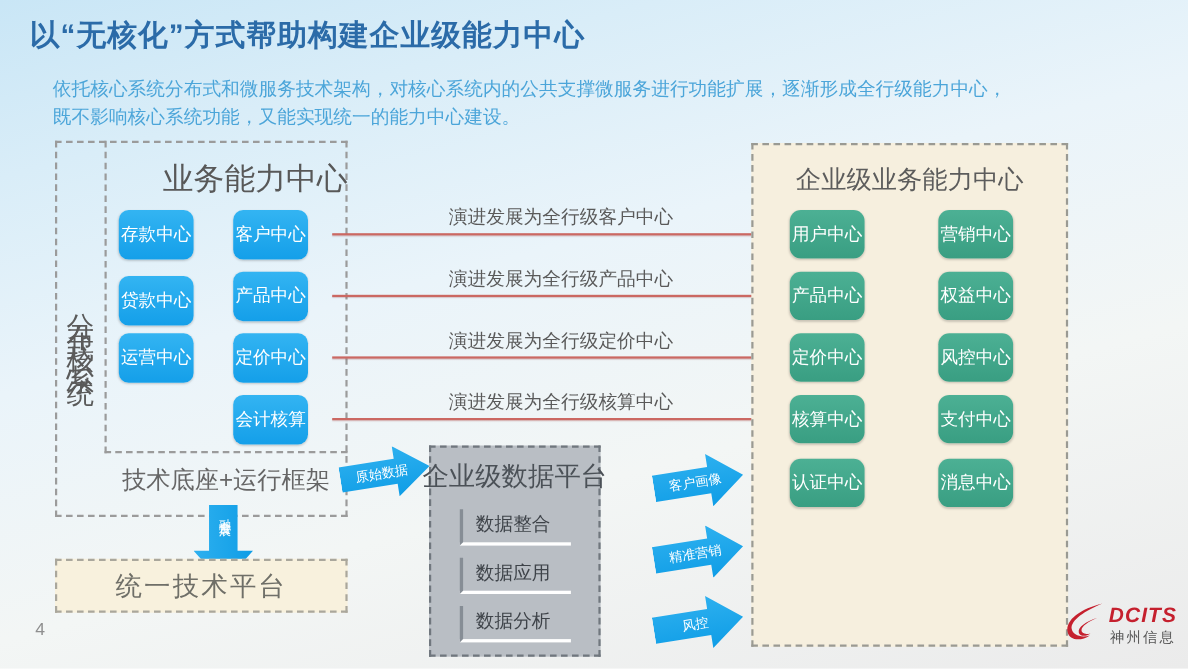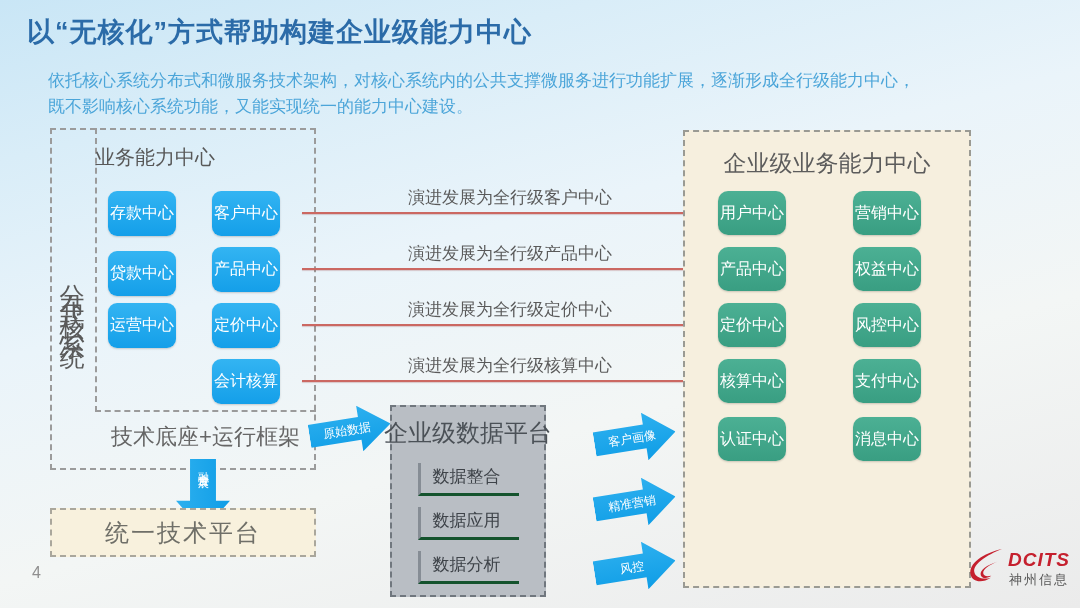--- a/index.html
+++ b/index.html
@@ -10,21 +10,21 @@
   }
   .abs{position:absolute;}
   .page-title{left:27px;top:14px;font-size:27px;font-weight:bold;color:#2b6ba8;letter-spacing:1px;}
   .subtitle{left:48px;top:68px;width:920px;font-size:17px;line-height:26px;color:#4ba5d9;}
 
   
   .outer-box{left:50px;top:128px;width:266px;height:342px;border:2px dashed #9b9b9b;box-sizing:border-box;}
   .inner-box{left:95px;top:128px;width:221px;height:284px;border-left:2px dashed #9b9b9b;border-bottom:2px dashed #9b9b9b;box-sizing:border-box;}
   .vertical-label{left:50px;top:128px;width:46px;height:342px;display:flex;align-items:center;justify-content:center;
     writing-mode:vertical-rl;text-orientation:upright;font-size:25px;color:#5a5a5a;letter-spacing:10px;}
-  .inner-title{left:95px;top:144px;width:221px;text-align:left;font-size:20px;color:#585858;}
+  .inner-title{left:95px;top:144px;width:221px;text-align:right;font-size:28px;color:#585858;}
   .footer-label{left:95px;top:422px;width:221px;text-align:center;font-size:22px;color:#666;}
 
   .btn{width:68px;height:45px;border-radius:9px;display:flex;align-items:center;justify-content:center;
     color:#fff;font-size:16px;box-shadow:0 1px 2px rgba(0,0,0,0.18);}
   .btn.blue{background:linear-gradient(180deg,#33b4f2 0%,#149fe9 100%);}
   .btn.green{height:44px;border-radius:10px;background:linear-gradient(180deg,#4cb094 0%,#399e82 100%);}
 
   
   .red-line{height:2px;background:#cb6862;box-shadow:0 1px 1px rgba(150,60,60,0.25);}
   .red-line::after{content:"";position:absolute;right:0;top:-4px;width:8px;height:8px;
@@ -32,21 +32,21 @@
   .evo-label{left:310px;width:400px;text-align:center;font-size:17px;color:#5a5a5a;}
 
   
   .right-panel{left:683px;top:130px;width:288px;height:458px;background:#f6efde;border:2px dashed #9a9a93;box-sizing:border-box;}
   .panel-title{left:683px;top:148px;width:288px;text-align:center;font-size:23px;color:#5c5c5c;}
 
   
   .gray-box{left:390px;top:405px;width:156px;height:192px;background:#b9bec4;border:2px dashed #70777e;box-sizing:border-box;
     display:flex;flex-direction:column;align-items:center;}
   .gray-title{margin-top:10px;font-size:24px;color:#4b5157;white-space:nowrap;}
-  .plat-item{margin-top:11px;border-left:3px solid #868d95;border-bottom:3px solid #14532d;
+  .plat-item{margin-top:11px;border-left:3px solid #868d95;border-bottom:3px solid #ffffff;
     padding:2px 18px 5px 12px;font-size:17px;color:#3e4349;}
 
   
   .arrow-right{background:linear-gradient(180deg,#2db0ef,#0f9de6);
     clip-path:polygon(0 25%,62% 25%,62% 0,100% 50%,62% 100%,62% 75%,0 75%);
     display:flex;align-items:center;justify-content:center;color:#fff;font-size:12px;padding-right:6px;box-sizing:border-box;}
   .arrow-down{background:linear-gradient(90deg,#2db0ef,#0f9de6);
     clip-path:polygon(26% 0,74% 0,74% 58%,100% 58%,50% 100%,0 58%,26% 58%);
     display:flex;justify-content:center;}
   .arrow-down span{writing-mode:vertical-rl;text-orientation:upright;color:#fff;font-size:11px;letter-spacing:2px;margin-top:4px;}

